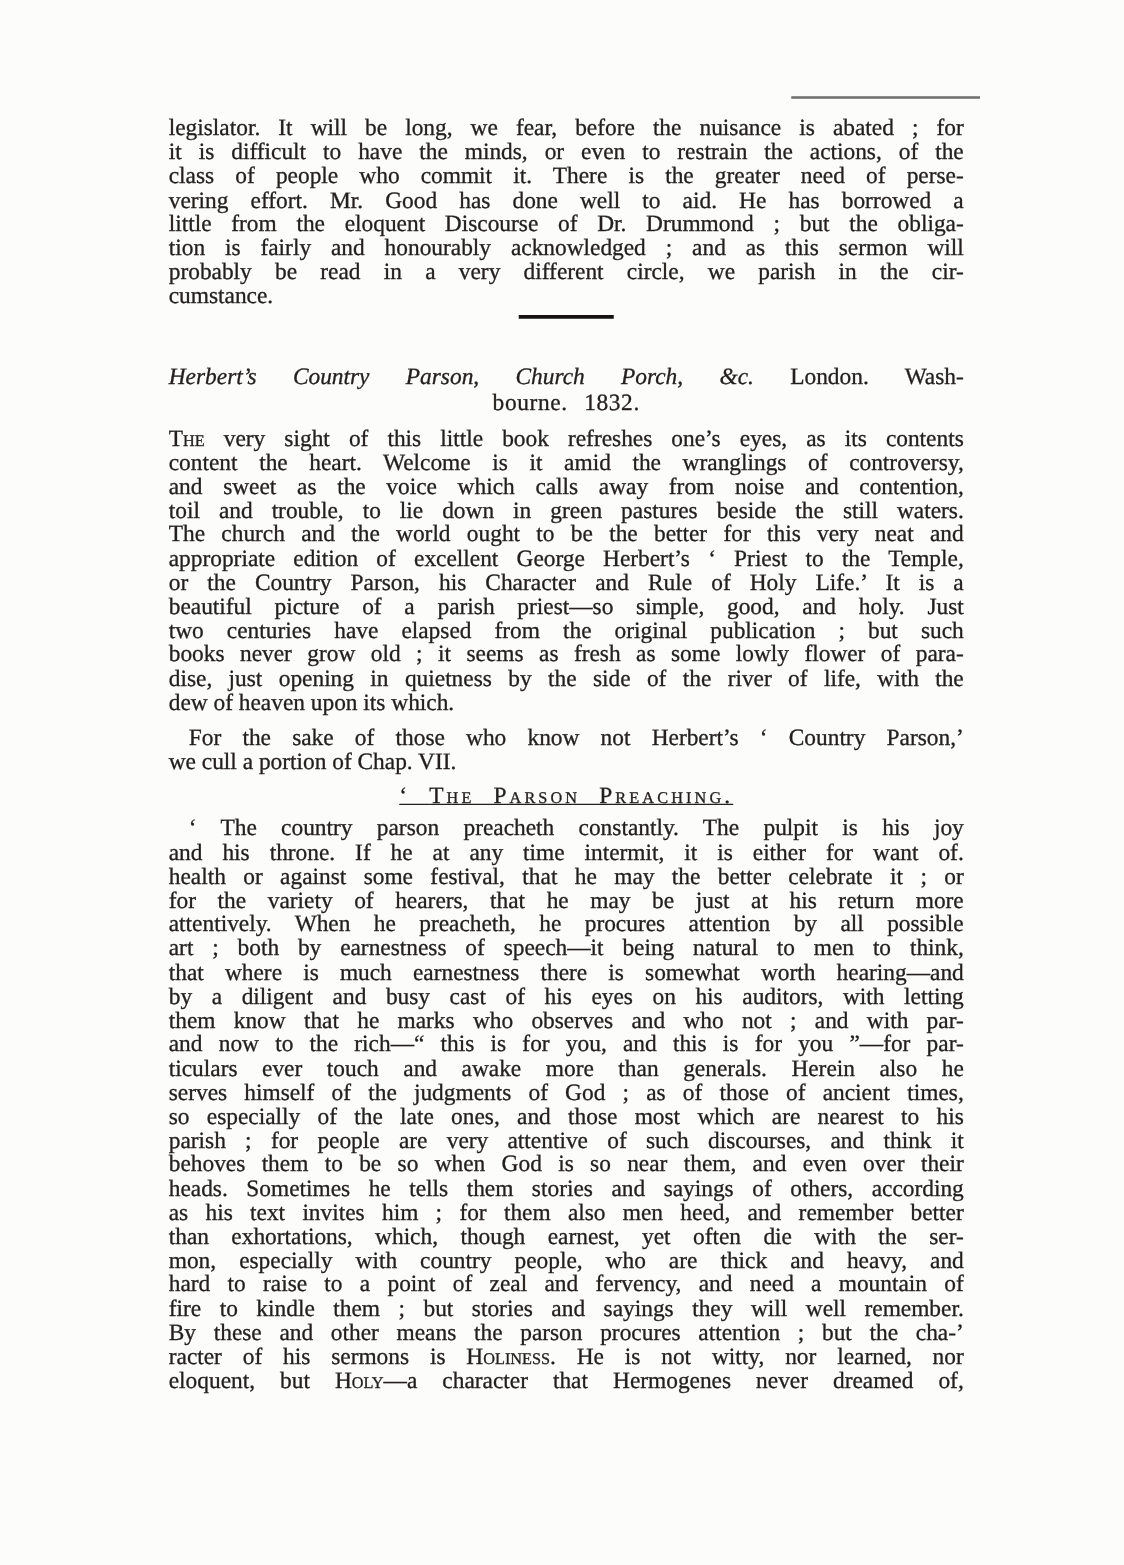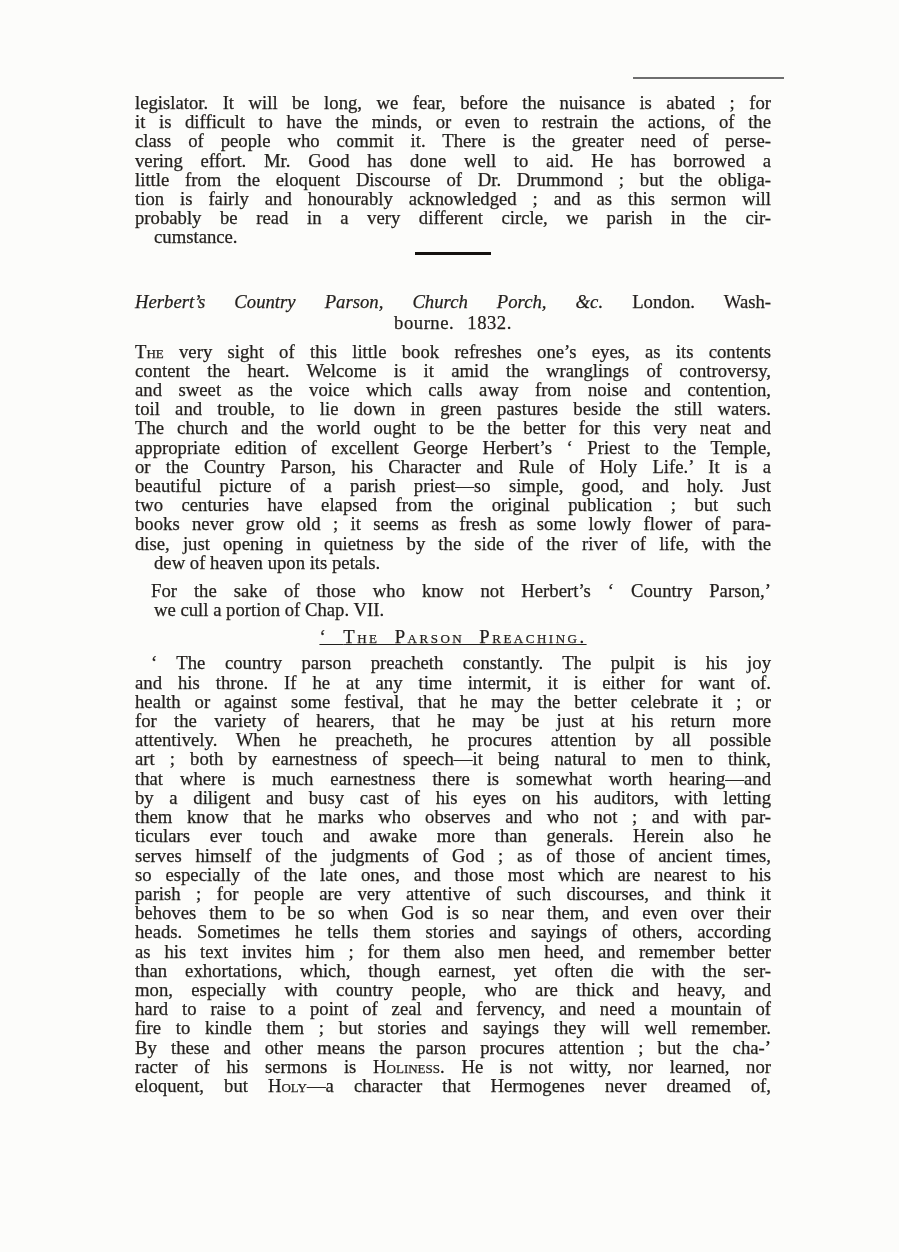--- a/index.html
+++ b/index.html
@@ -22,21 +22,21 @@
   }
   .header {
     display: flex; align-items: baseline;
     font-weight: bold; font-size: 20px; line-height: 22px;
   }
   .header .pagenum { letter-spacing: 1px; }
   .header .runtitle { font-style: italic; margin-left: 44px; letter-spacing: 0.3px; word-spacing: 2px; }
 
   .para { font-size: 18.7px; line-height: 19.2px; margin-top: 9px; }
   .line { text-align: justify; text-align-last: justify; }
-  .line.last { text-align-last: left; margin-left: 19px; }
+  .line.last { text-align-last: left; }
   .para-indent .line:first-child { text-indent: 16px; }
 
   .divider { width: 76px; height: 3px; background: #15120f; margin: 5px auto 0 auto; }
 
   .worktitle { margin-top: 36px; font-size: 18.7px; line-height: 21px; }
   .worktitle .t1 { text-align: justify; text-align-last: justify; }
   .worktitle .t2 { text-align: center; letter-spacing: 0.5px; word-spacing: 8px; }
 
   .sc { font-variant: small-caps; }
   .it { font-style: italic; }
@@ -80,40 +80,41 @@
       <div class="line">content the heart. Welcome is it amid the wranglings of controversy,</div>
       <div class="line">and sweet as the voice which calls away from noise and contention,</div>
       <div class="line">toil and trouble, to lie down in green pastures beside the still waters.</div>
       <div class="line">The church and the world ought to be the better for this very neat and</div>
       <div class="line">appropriate edition of excellent George Herbert’s ‘ Priest to the Temple,</div>
       <div class="line">or the Country Parson, his Character and Rule of Holy Life.’ It is a</div>
       <div class="line">beautiful picture of a parish priest—so simple, good, and holy. Just</div>
       <div class="line">two centuries have elapsed from the original publication ; but such</div>
       <div class="line">books never grow old ; it seems as fresh as some lowly flower of para-</div>
       <div class="line">dise, just opening in quietness by the side of the river of life, with the</div>
-      <div class="line last">dew of heaven upon its petals.</div>
+      <div class="line last">dew of heaven upon its which.</div>
     </div>
 
   <div class="para para-indent">
       <div class="line">For the sake of those who know not Herbert’s ‘ Country Parson,’</div>
       <div class="line last">we cull a portion of Chap. VII.</div>
     </div>
 
   <div class="extract-heading"><span class="">‘ </span><span class="sc ">The Parson Preaching.</span></div>
 
   <div class="para para-indent extract">
       <div class="line">‘ The country parson preacheth constantly. The pulpit is his joy</div>
       <div class="line">and his throne. If he at any time intermit, it is either for want of.</div>
       <div class="line">health or against some festival, that he may the better celebrate it ; or</div>
       <div class="line">for the variety of hearers, that he may be just at his return more</div>
       <div class="line">attentively. When he preacheth, he procures attention by all possible</div>
       <div class="line">art ; both by earnestness of speech—it being natural to men to think,</div>
       <div class="line">that where is much earnestness there is somewhat worth hearing—and</div>
       <div class="line">by a diligent and busy cast of his eyes on his auditors, with letting</div>
       <div class="line">them know that he marks who observes and who not ; and with par-</div>
+      <div class="line">and now to the rich—“ this is for you, and this is for you ”—for par-</div>
       <div class="line">ticulars ever touch and awake more than generals. Herein also he</div>
       <div class="line">serves himself of the judgments of God ; as of those of ancient times,</div>
       <div class="line">so especially of the late ones, and those most which are nearest to his</div>
       <div class="line">parish ; for people are very attentive of such discourses, and think it</div>
       <div class="line">behoves them to be so when God is so near them, and even over their</div>
       <div class="line">heads. Sometimes he tells them stories and sayings of others, according</div>
       <div class="line">as his text invites him ; for them also men heed, and remember better</div>
       <div class="line">than exhortations, which, though earnest, yet often die with the ser-</div>
       <div class="line">mon, especially with country people, who are thick and heavy, and</div>
       <div class="line">hard to raise to a point of zeal and fervency, and need a mountain of</div>

